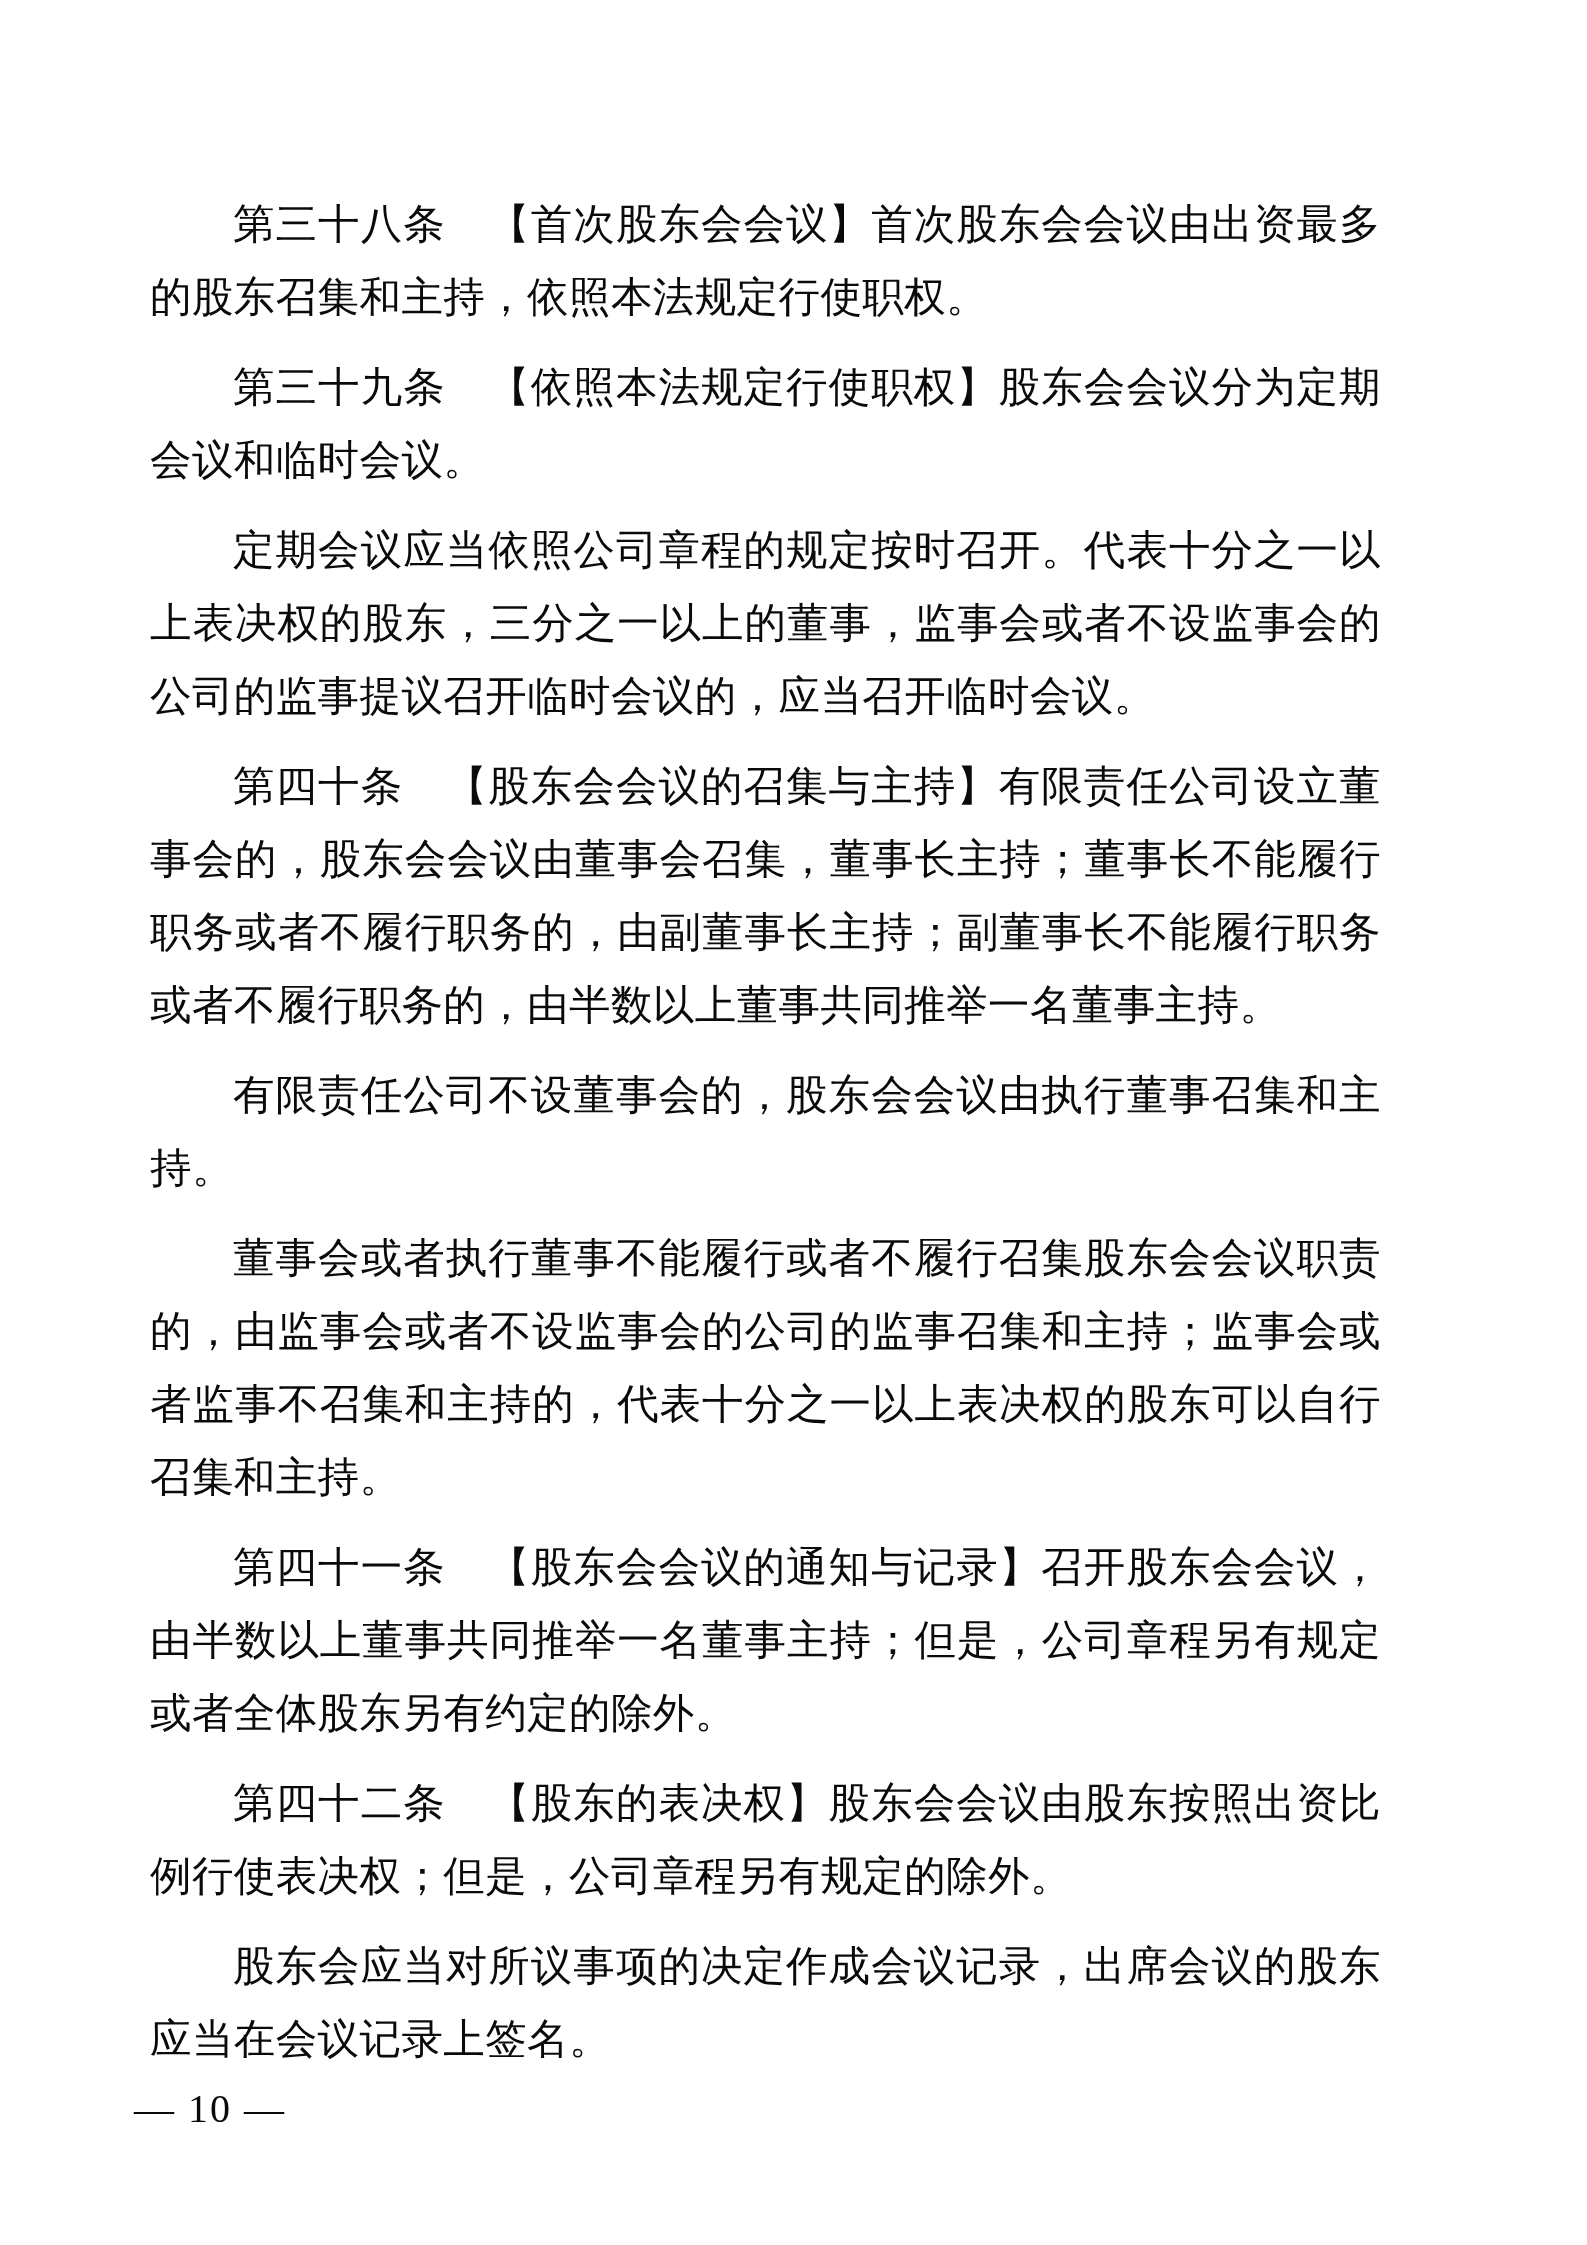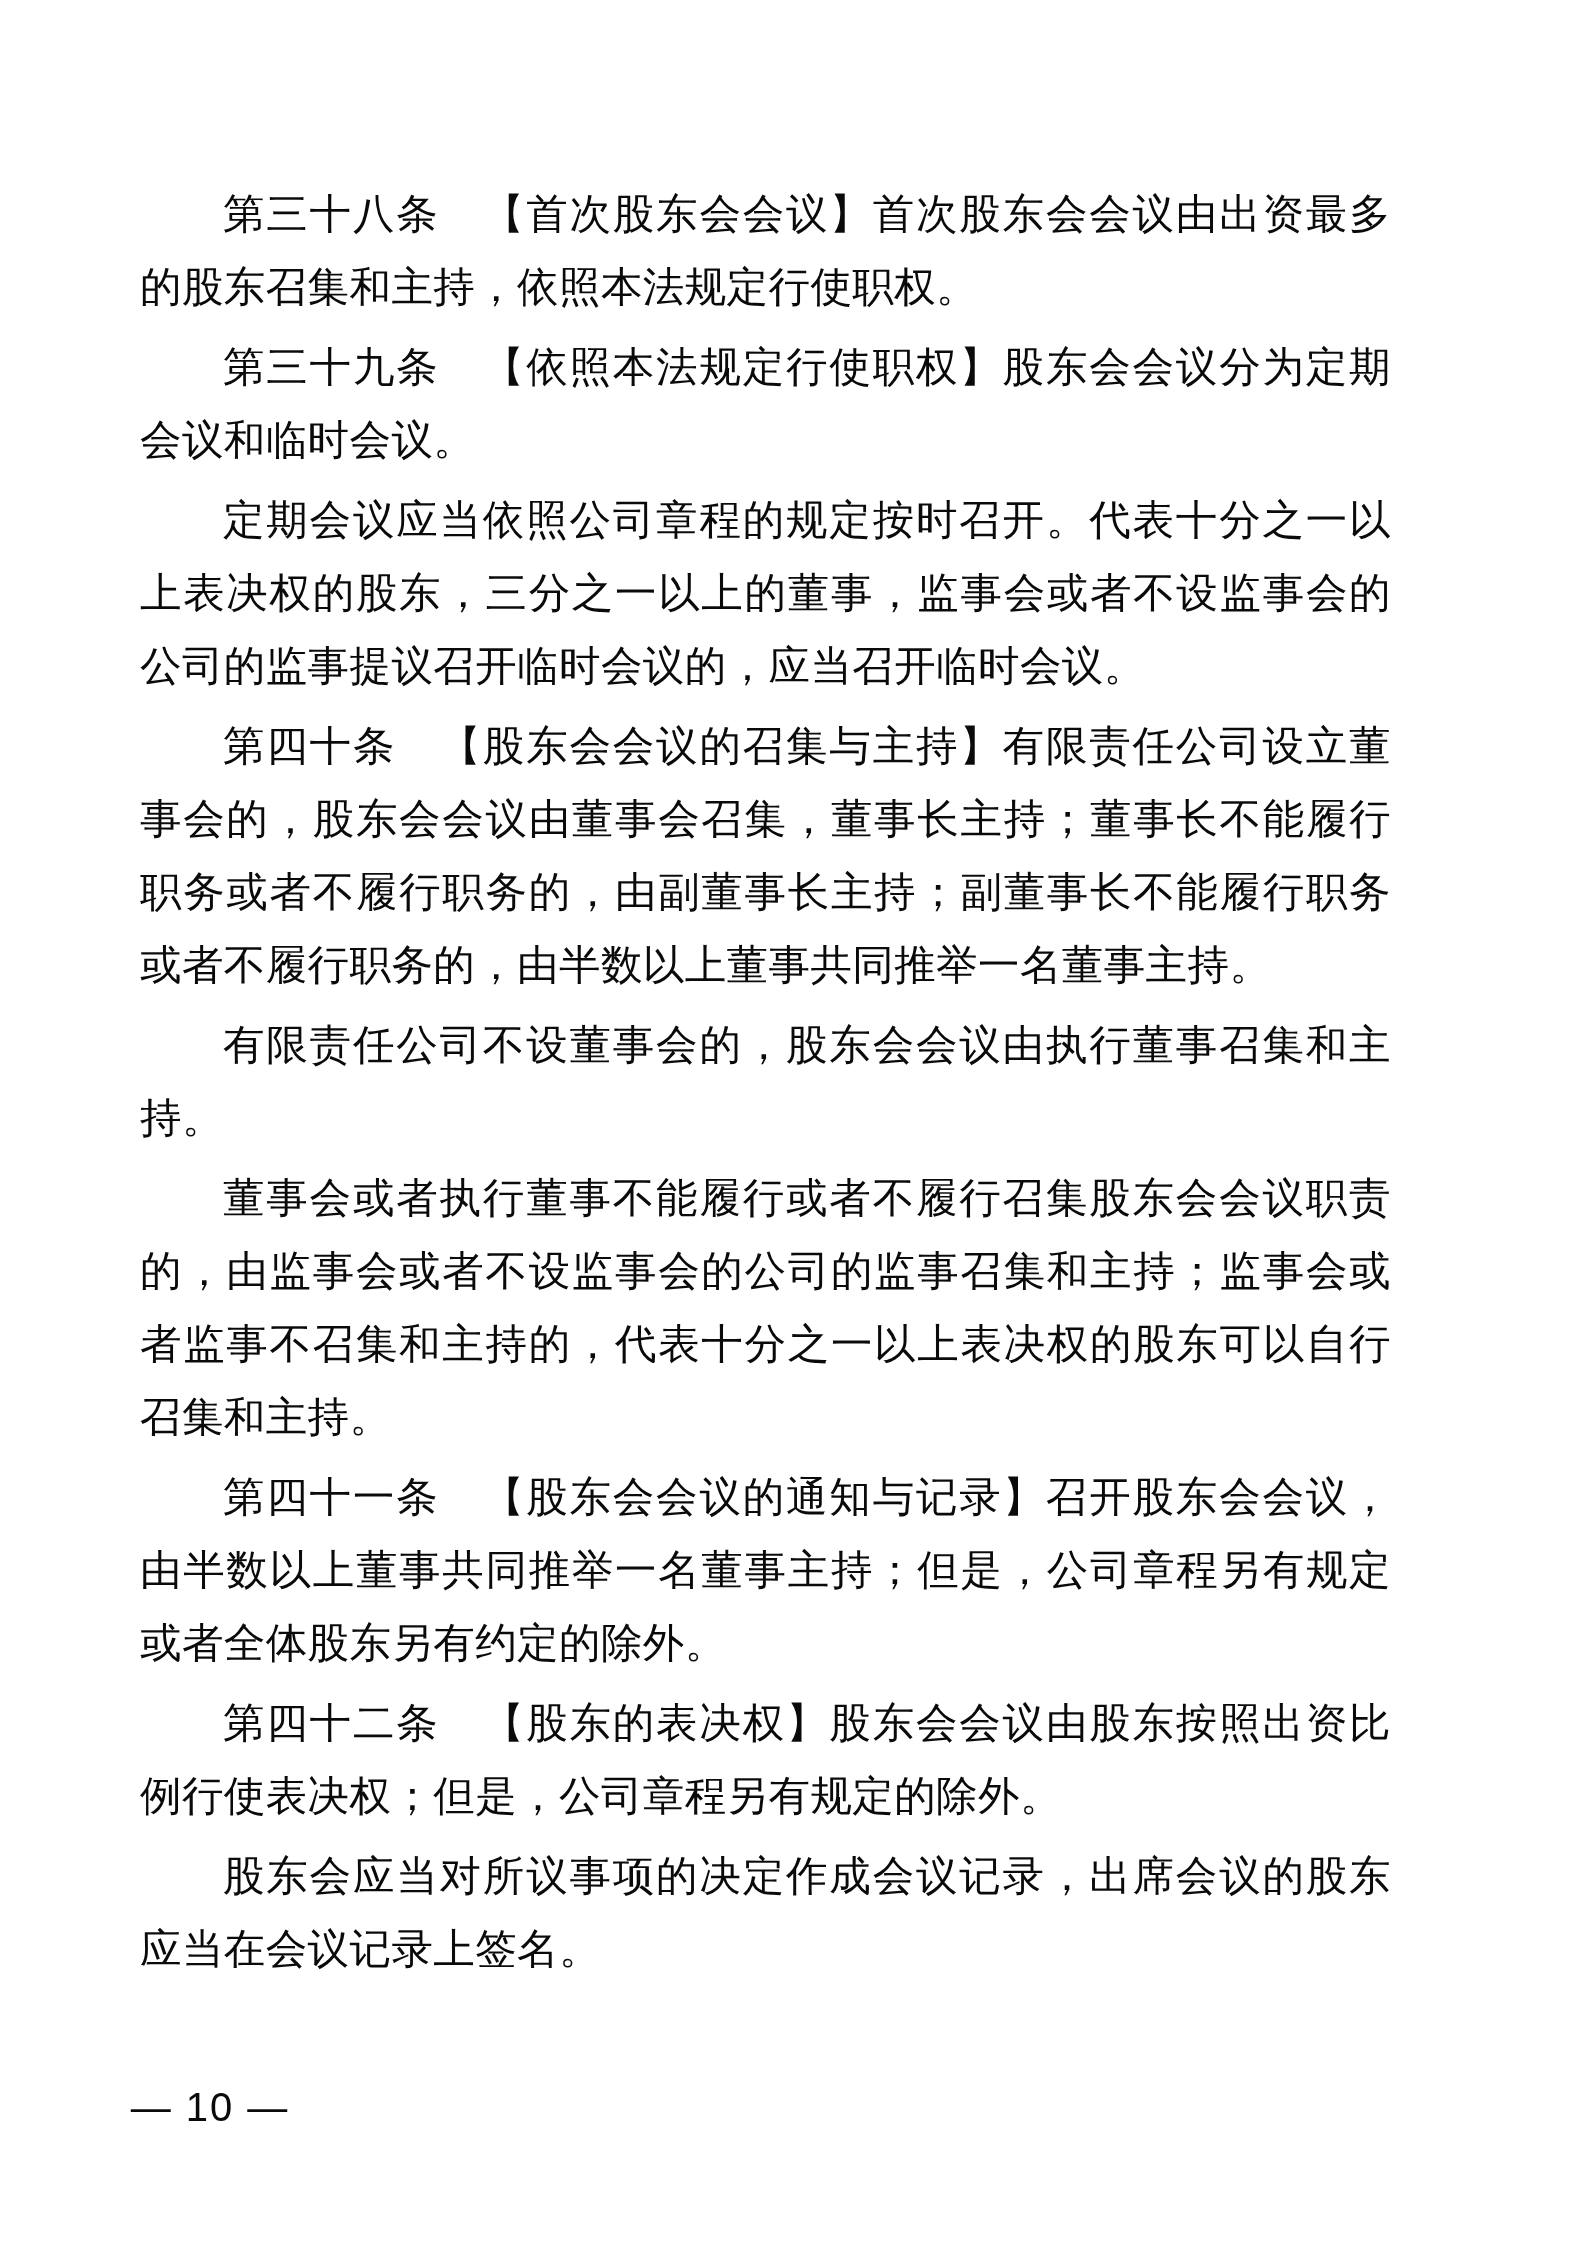--- a/index.html
+++ b/index.html
@@ -25,31 +25,31 @@
     width: 1265px;
   }
   .para {
     font-family: "DejaVu Serif", serif;
     font-size: 41.5px;
     line-height: 73px;
     color: #0a0a0a;
     text-align: justify;
     text-justify: inter-ideograph;
     text-indent: 83px;
-    margin: 7px;
+    margin: 17px;
     letter-spacing: 0.4px;
     font-weight: 400;
   }
   .page-number {
     position: absolute;
     left: 0;
     top: 2085px;
     width: 420px;
     text-align: center;
-    font-family: Liberation Sans, sans-serif;
+    font-family: Liberation Serif, serif;
     font-size: 40px;
     color: #0a0a0a;
     letter-spacing: 2px;
   }
 </style>
 </head>
 <body>
 
 <div class="page">
   <div class="content">

